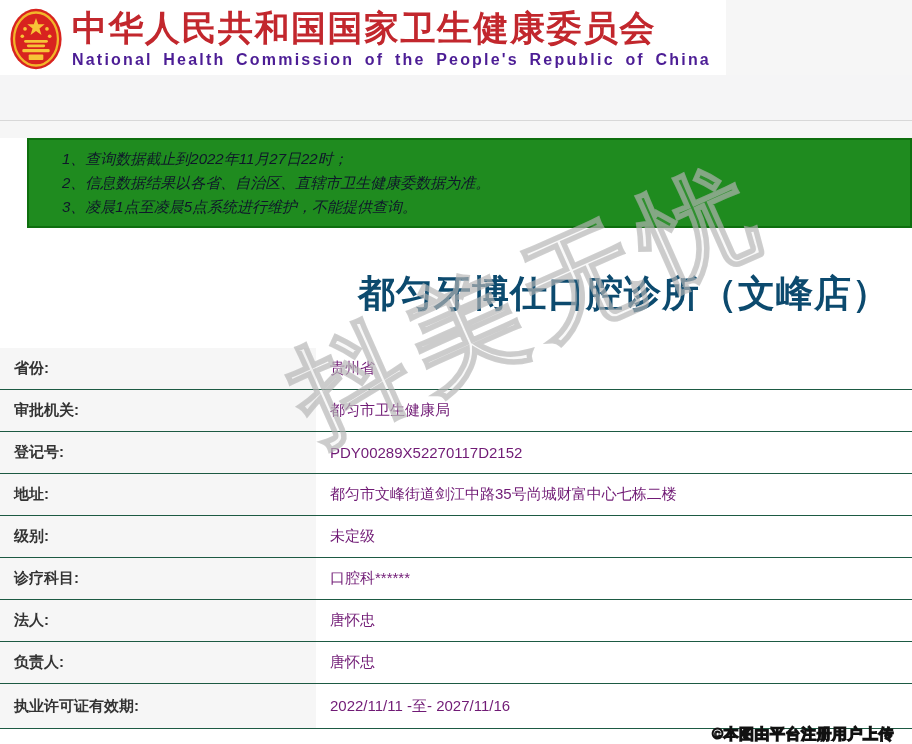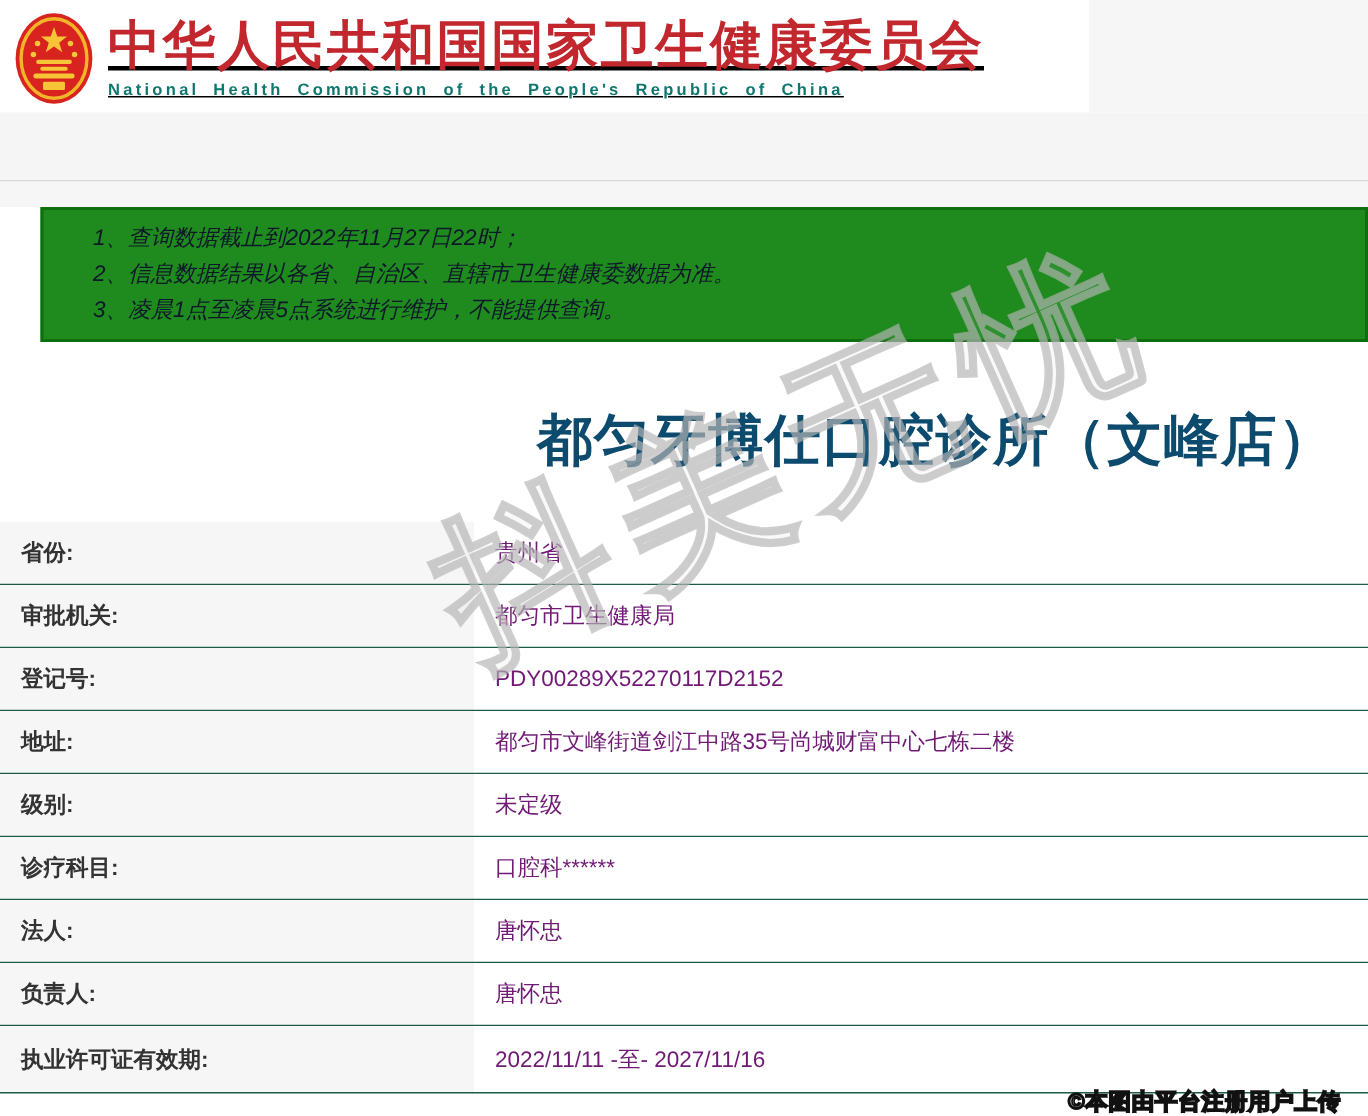--- a/index.html
+++ b/index.html
@@ -4,26 +4,26 @@
 <style>
   * { margin:0; padding:0; box-sizing:border-box; }
   html,body { width:912px; }
   body {
     font-family:"Liberation Sans","DejaVu Sans",sans-serif;
     background:#ffffff; width:912px; height:744px; overflow:hidden; position:relative;
   }
   .page { position:relative; width:912px; height:744px; background:#ffffff; overflow:hidden; }
 
   
-  .topbar { height:75px; background:#f6f6f6;text-decoration:underline; }
+  .topbar { height:75px; background:#f6f6f6; }
   .header-box { width:726px; height:75px; background:#ffffff; display:flex; align-items:center; padding:4px 0 2px 8px; }
   .emblem { width:56px; height:64px; flex:0 0 56px; margin-right:8px; }
   .titles { display:flex; flex-direction:column; justify-content:center; }
   .title-cn { color:#c2272d; font-size:35px; font-weight:bold; letter-spacing:1.5px; line-height:40px; white-space:nowrap; }
-  .title-en { color:#0f766e; font-size:11px; font-weight:bold; letter-spacing:2.2px; word-spacing:4px; margin-top:3px; white-space:nowrap; }
+  .title-en { color:#4c1d95; font-size:16px; font-weight:bold; letter-spacing:2.2px; word-spacing:4px; margin-top:3px; white-space:nowrap; }
 
   
   .band-upper { height:46px; background:#f5f5f6; border-bottom:1px solid #d8d8d8; }
   .band-lower { height:17px; background:#f6f6f6; }
 
   
   .notice {
     margin-left:27px; background:#1f8b1f; border:2px solid #0e6f0e;
     padding:7px 10px 7px 33px; color:#0f172a;font-style:italic;
   }

